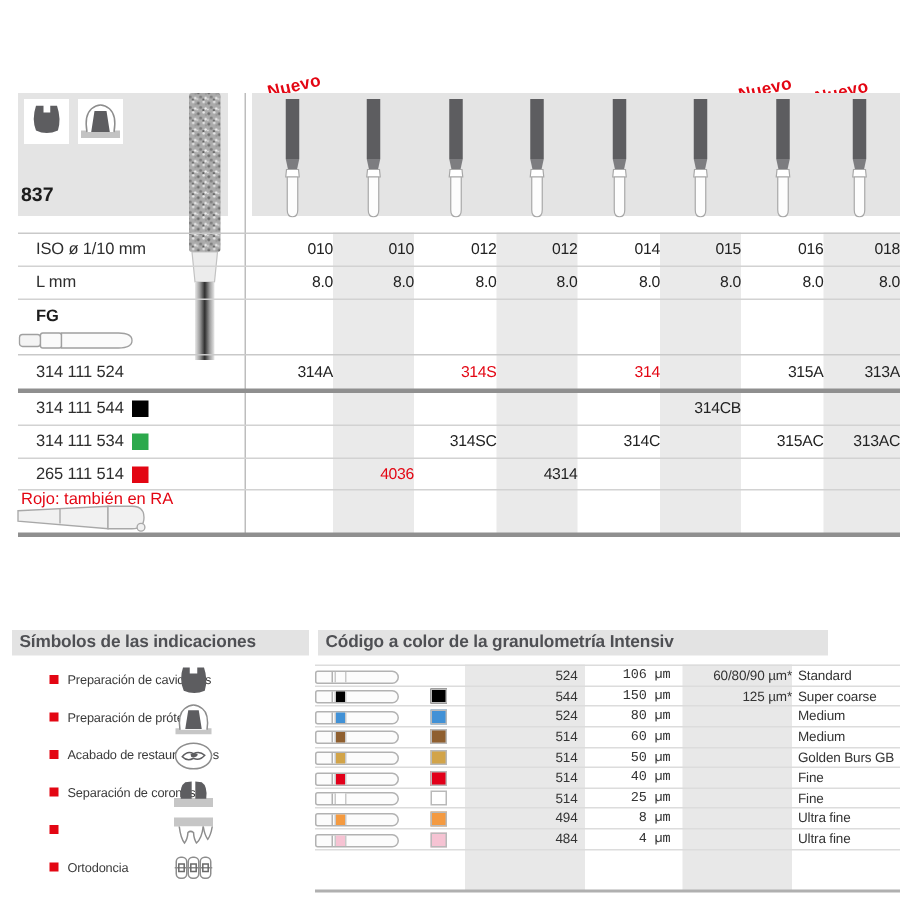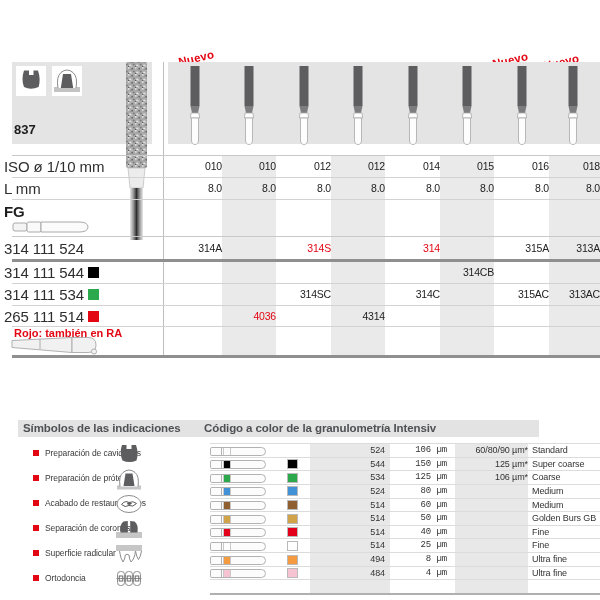--- a/index.html
+++ b/index.html
@@ -8,32 +8,32 @@
   .abs{position:absolute;}
   
   .panel{position:absolute;background:#e4e4e4;}
   .whitebox{position:absolute;background:#ffffff;}
   .stripe{position:absolute;top:155px;height:202px;background:#eaeaea;}
   .hline{position:absolute;background:#c9c9c9;height:1px;left:12px;right:0;}
   .hline.dark{background:#8f8f8f;height:2.5px;}
   .vline{position:absolute;background:#bdbdbd;width:1px;}
   .nuevo{position:absolute;color:#e30613;font-weight:bold;font-size:11.5px;
          transform:rotate(-13deg);transform-origin:left bottom;letter-spacing:.2px;}
-  .rowlabel{position:absolute;left:4px;height:21px;line-height:21px;
-            font-size:15px;color:#2e2e2e;letter-spacing:-.1px;white-space:nowrap;}
+  .rowlabel{position:absolute;left:24px;height:21px;line-height:21px;
+            font-size:11px;color:#2e2e2e;letter-spacing:-.1px;white-space:nowrap;}
   .rowlabel.b{font-weight:bold;color:#1d1d1d;}
   .cell{position:absolute;height:21px;line-height:21px;text-align:right;
         font-size:10.5px;color:#222;letter-spacing:-.2px;}
   .c0{left:167px;width:55px}.c1{left:222px;width:54px}.c2{left:276px;width:55px}
   .c3{left:331px;width:54px}.c4{left:385px;width:55px}.c5{left:440px;width:54px}
   .c6{left:494px;width:55px}.c7{left:549px;width:51px}
   .red{color:#e30613 !important;}
   .sq{position:absolute;width:11px;height:11px;left:88px;}
   .prodcode{position:absolute;left:14px;top:122px;font-size:13px;font-weight:bold;color:#1d1d1d;}
-  .rojo{position:absolute;left:14px;top:327px;font-size:11px;font-weight:bold;color:#e30613;}
+  .rojo{position:absolute;left:14px;top:327px;font-size:11px;font-weight:normal;color:#e30613;}
   
   .title-bar{position:absolute;top:420px;height:17px;background:#e3e3e3;
              color:#4f5054;font-weight:bold;font-size:11.5px;line-height:17px;
              padding-left:5px;box-sizing:border-box;letter-spacing:-.1px;white-space:nowrap;}
   .sym-list{position:absolute;left:15px;top:441px;width:182px;}
   .sym-item{position:relative;height:25px;}
   .sym-bullet{position:absolute;left:18px;top:9px;width:6px;height:6px;background:#e30613;}
   .sym-label{position:absolute;left:30px;top:0;height:25px;line-height:25px;
              font-size:8.5px;color:#3a3a3a;letter-spacing:-.1px;white-space:nowrap;}
   .sym-icon{position:absolute;left:100px;top:0.5px;}
@@ -227,21 +227,21 @@
 <span class="cell c3" style="top:306px">4314</span>
 
 <div class="rojo">Rojo: también en RA</div>
 <svg class="abs" style="left:10px;top:334px" width="100" height="22">
   <path d="M2,6.5 L62,3.5 L62,18.5 L2,13.5 Z" fill="#f1f1f1" stroke="#a8a8a8" stroke-width="0.9"></path>
   <line x1="30" y1="4.8" x2="30" y2="15" stroke="#a8a8a8" stroke-width="0.9"></line>
   <path d="M62,3.5 h16 q8,0 8,7.5 q0,7.5 -8,7.5 h-16 z" fill="#f1f1f1" stroke="#a8a8a8" stroke-width="0.9"></path>
   <circle cx="84" cy="17.5" r="2.6" fill="#f1f1f1" stroke="#a8a8a8" stroke-width="0.9"></circle>
 </svg>
 
-<div class="title-bar" style="left:18px;width:198px">Símbolos de las indicaciones</div>
+<div class="title-bar" style="left:8px;width:198px">Símbolos de las indicaciones</div>
 <div class="sym-list">
   <div class="sym-item">
     <div class="sym-bullet"></div>
     <div class="sym-label">Preparación de cavidades</div>
     <svg class="sym-icon" width="28" height="24">
       <path d="M7,3 h4.5 v4 h5 v-4 H21 q2.8,8 0.5,15.5 q-7,3 -14,0 Q4.2,11 7,3 z" fill="#5d5d60"></path>
     </svg>
   </div>
   <div class="sym-item">
     <div class="sym-bullet"></div>
@@ -265,21 +265,20 @@
     <div class="sym-bullet"></div>
     <div class="sym-label">Separación de coronas</div>
     <svg class="sym-icon" width="28" height="24">
       <rect x="1" y="15" width="26" height="6" fill="#c6c6c6"></rect>
       <path d="M5.5,15.5 Q4.5,7 8.5,4.5 L12.8,4 L12.8,15.5 z" fill="#5d5d60"></path>
       <path d="M22.5,15.5 Q23.5,7 19.5,4.5 L15.2,4 L15.2,15.5 z" fill="#5d5d60"></path>
     </svg>
   </div>
   <div class="sym-item">
     <div class="sym-bullet"></div>
-    <div class="sym-label">Superficie radicular</div>
     <svg class="sym-icon" width="28" height="24">
       <rect x="1" y="3" width="26" height="6" fill="#c6c6c6"></rect>
       <path d="M4.5,9 Q5.5,17 8,20 Q10,17.5 10.3,13 Q12,11.5 14,13 Q14.3,17.5 16,20 Q19.5,17 20.5,9" fill="#ffffff" stroke="#8d8d8d" stroke-width="1"></path>
       <path d="M20.5,9 Q21.5,15 23.5,17.5 Q25.5,15 26.5,9" fill="#ffffff" stroke="#8d8d8d" stroke-width="1"></path>
     </svg>
   </div>
   <div class="sym-item">
     <div class="sym-bullet"></div>
     <div class="sym-label">Ortodoncia</div>
     <svg class="sym-icon" width="28" height="24">
@@ -291,21 +290,21 @@
       <line x1="1.5" y1="11.5" x2="26.5" y2="11.5" stroke="#8d8d8d" stroke-width="1"></line>
       <g fill="none" stroke="#6a6a6a" stroke-width="1">
         <rect x="4.2" y="9" width="3.6" height="5"></rect>
         <rect x="12.2" y="9" width="3.6" height="5"></rect>
         <rect x="20.2" y="9" width="3.6" height="5"></rect>
       </g>
     </svg>
   </div>
 </div>
 
-<div class="title-bar" style="left:199px;width:340px">Código a color de la granulometría Intensiv</div>
+<div class="title-bar" style="left:212px;width:340px">Código a color de la granulometría Intensiv</div>
 <div class="grit-strip" style="left:310px;width:80px"></div>
 <div class="grit-strip" style="left:455px;width:73px"></div>
 
 <div class="grit-table">
   <div class="g-row">
     <div class="g-bur">
         <div class="g-bur-div"></div>
         <div class="g-band"></div>
       </div>
     <span class="g-code">524</span>
@@ -323,33 +322,20 @@
     <div class="g-sq" style="background: rgb(0, 0, 0);"></div>
     <span class="g-code">544</span>
     <span class="g-size">150 µm</span>
     <span class="g-alt">125 µm*</span>
     <span class="g-name">Super coarse</span>
   </div>
   <div class="g-row">
     <div class="g-bur">
         <div class="g-bur-div"></div>
         <div class="g-band">
-          <div class="g-band-fill" style="background: rgb(44, 169, 76);"></div>
-        </div>
-      </div>
-    <div class="g-sq" style="background: rgb(44, 169, 76);"></div>
-    <span class="g-code">534</span>
-    <span class="g-size">125 µm</span>
-    <span class="g-alt">106 µm*</span>
-    <span class="g-name">Coarse</span>
-  </div>
-  <div class="g-row">
-    <div class="g-bur">
-        <div class="g-bur-div"></div>
-        <div class="g-band">
           <div class="g-band-fill" style="background: rgb(65, 145, 214);"></div>
         </div>
       </div>
     <div class="g-sq" style="background: rgb(65, 145, 214);"></div>
     <span class="g-code">524</span>
     <span class="g-size">80 µm</span>
     <span class="g-alt"></span>
     <span class="g-name">Medium</span>
   </div>
   <div class="g-row">

